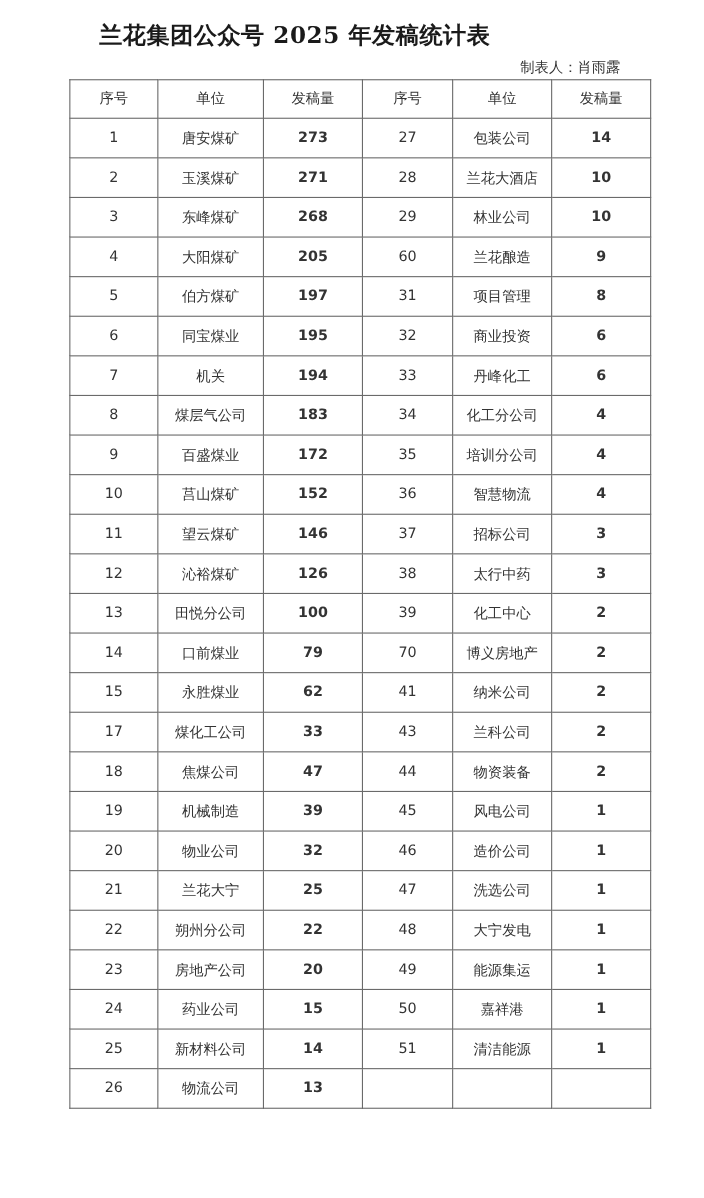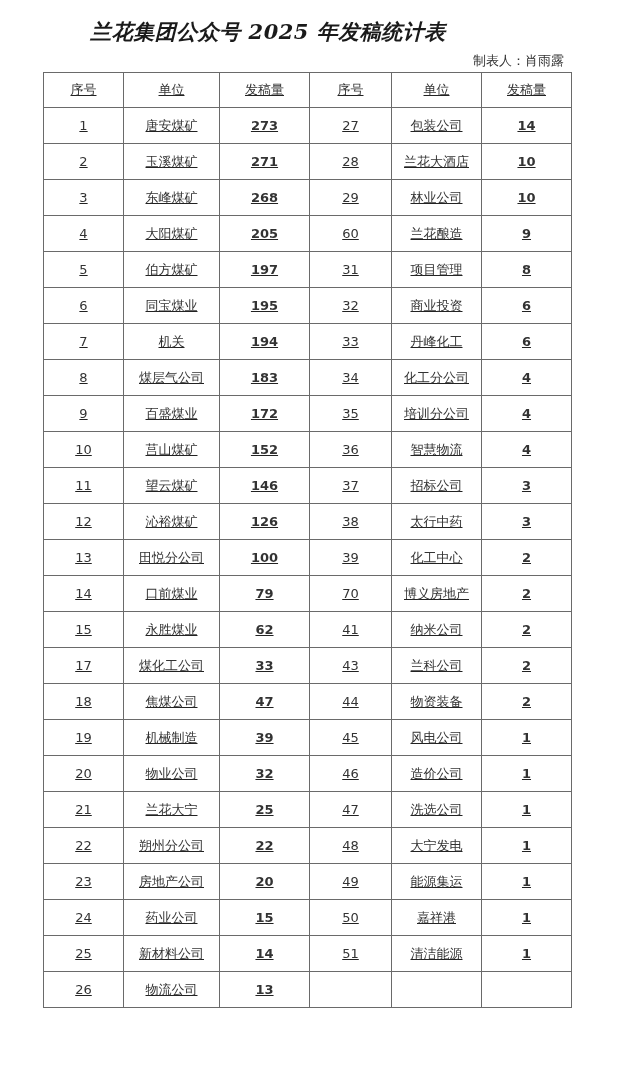--- a/index.html
+++ b/index.html
@@ -18,37 +18,35 @@
     .title {
       position: absolute;
       top: 18px;
       left: 0;
       width: 536px;
       text-align: center;
       font-size: 21px;
       font-weight: bold;
       letter-spacing: 0.5px;
       color: #1a1a1a;
-      font-style: italic;
     }
     .maker {
       position: absolute;
       top: 52px;
       right: 76px;
       font-size: 13px;
       color: #333;
     }
     table.stats {
       position: absolute;
       top: 72px;
-      left: 43px;
+      left: 63px;
       width: 528px;
       border-collapse: collapse;
       table-layout: fixed;
-      text-decoration: underline;
     }
     table.stats th, table.stats td {
       border: 1.3px solid #6a6a6a;
       text-align: center;
       vertical-align: middle;
       padding: 0;
       height: 35px;
       font-size: 13px;
       color: #333;
     }

